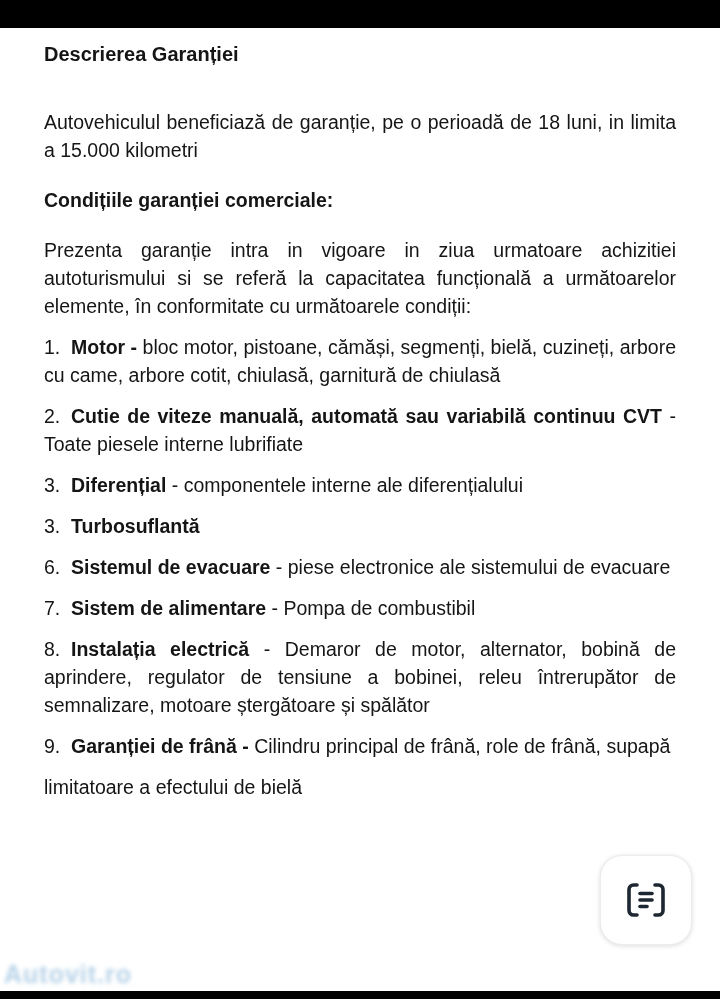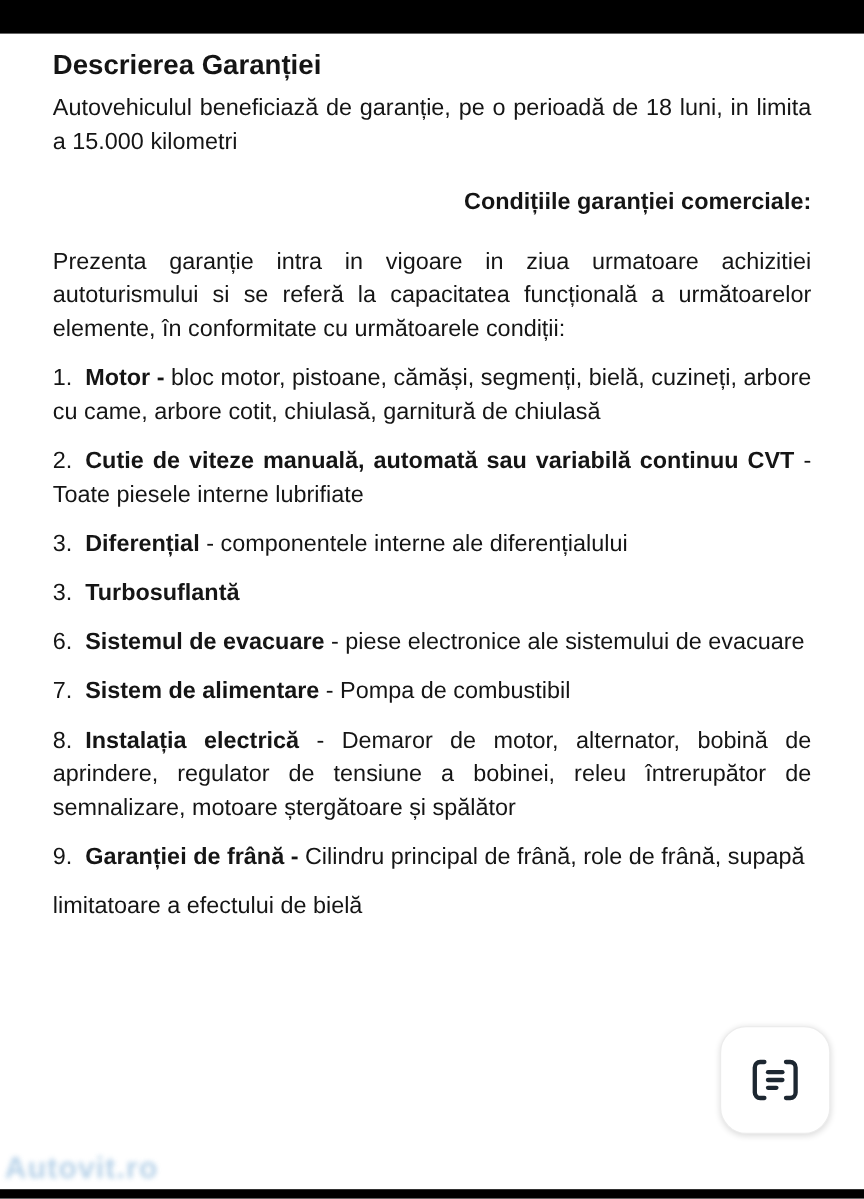--- a/index.html
+++ b/index.html
@@ -19,24 +19,24 @@
 
     .content {
       position: absolute;
       top: 28px; left: 0;
       width: 720px;
       padding: 8px 44px 0 44px;
       font-size: 19.5px;
       line-height: 28px;
       z-index: 1;
     }
-    h1 { font-size: 23px; line-height: 28px; margin: 4px 0 0; font-weight: bold; }
-    h2 { font-size: 19.5px; line-height: 28px; margin: 22px 0 0; font-weight: bold; text-align: right; }
+    h1 { font-size: 20px; line-height: 28px; margin: 4px 0 0; font-weight: bold; }
+    h2 { font-size: 19.5px; line-height: 28px; margin: 22px 0 0; font-weight: bold; }
     p  { margin: 0; }
-    .para { margin-top: 8px; text-align: justify; }
+    .para { margin-top: 40px; text-align: justify; }
     p.cond { margin-top: 22px; }
     .item { margin-top: 13px; text-align: justify; }
     .item.first { }
     .num { display: inline-block; min-width: 27px; }
     .b { font-weight: bold; }
     .closing { margin-top: 13px; }
 
     .scan-btn {
       position: absolute;
       top: 855px; right: 28px;

